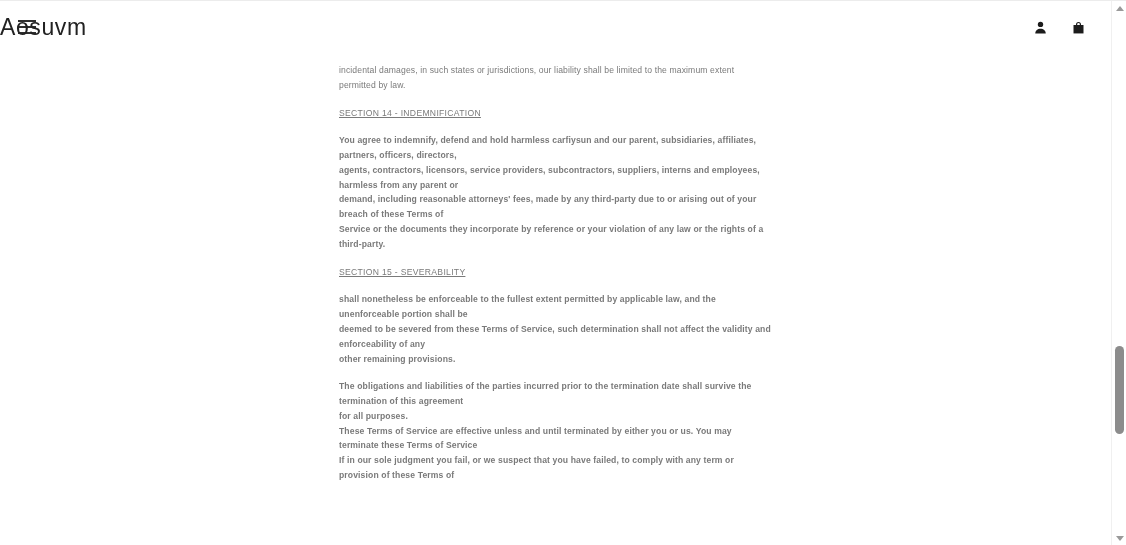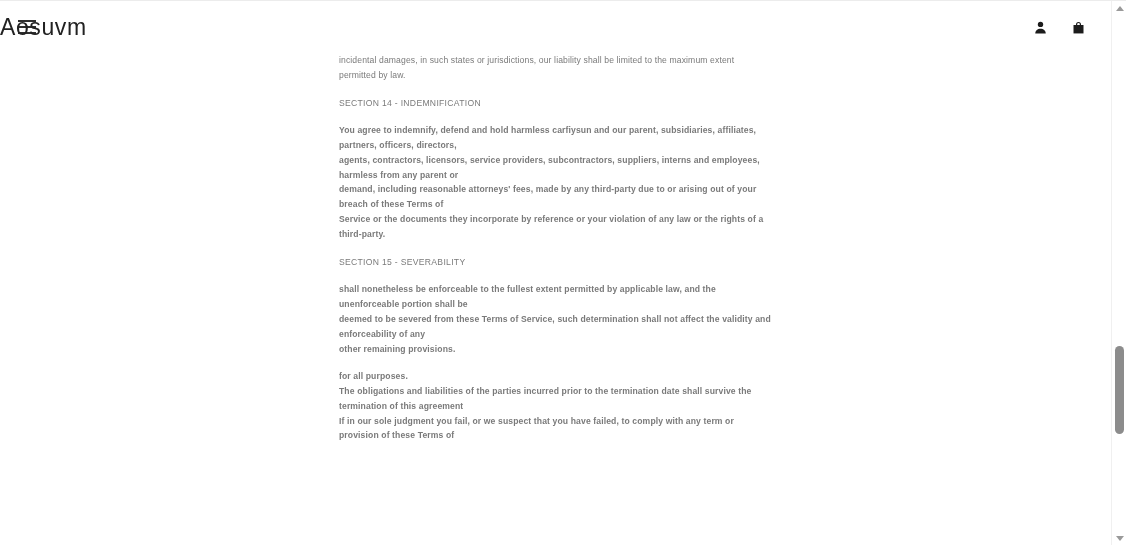--- a/index.html
+++ b/index.html
@@ -90,29 +90,31 @@
     font-size: 8.6px;
     line-height: 1.72;
     color: #7a7a7a;
     letter-spacing: 0.12px;
   }
   .rte p {
     margin: 0 0 13px 0;
   }
   .rte p:last-child { margin-bottom: 0; }
   .rte .lead {
+    margin-top: 10px;
   }
   .rte h2 {
     font-size: 8.6px;
     font-weight: 400;
     letter-spacing: 0.3px;
     color: #7a7a7a;
     margin: 0 0 13px 0;
     line-height: 1.72;
     text-transform: uppercase;
+    text-decoration: underline;
   }
   .rte .para-lines > span {
     display: block;
     font-weight: bold;
   }
 
   
   .scrollbar-track {
     position: absolute;
     top: 0;
@@ -195,22 +197,23 @@
         <span>demand, including reasonable attorneys' fees, made by any third-party due to or arising out of your breach of these Terms of</span>
         <span>Service or the documents they incorporate by reference or your violation of any law or the rights of a third-party.</span>
       </p>
       <h2>SECTION 15 - SEVERABILITY</h2>
       <p class="para-lines">
         <span>shall nonetheless be enforceable to the fullest extent permitted by applicable law, and the unenforceable portion shall be</span>
         <span>deemed to be severed from these Terms of Service, such determination shall not affect the validity and enforceability of any</span>
         <span>other remaining provisions.</span>
       </p>
       <p class="para-lines">
+        <span>The obligations and liabilities of the parties incurred prior to the termination date shall survive the termination of this agreement</span>
         <span>for all purposes.</span>
-        <span>The obligations and liabilities of the parties incurred prior to the termination date shall survive the termination of this agreement</span>
+        <span>These Terms of Service are effective unless and until terminated by either you or us. You may terminate these Terms of Service</span>
         <span>If in our sole judgment you fail, or we suspect that you have failed, to comply with any term or provision of these Terms of</span>
       </p>
     </div>
 </main>
 
 <div class="scrollbar-track">
   <div class="scrollbar-arrow up">
       <i></i>
     </div>
   <div class="scrollbar-thumb"></div>

